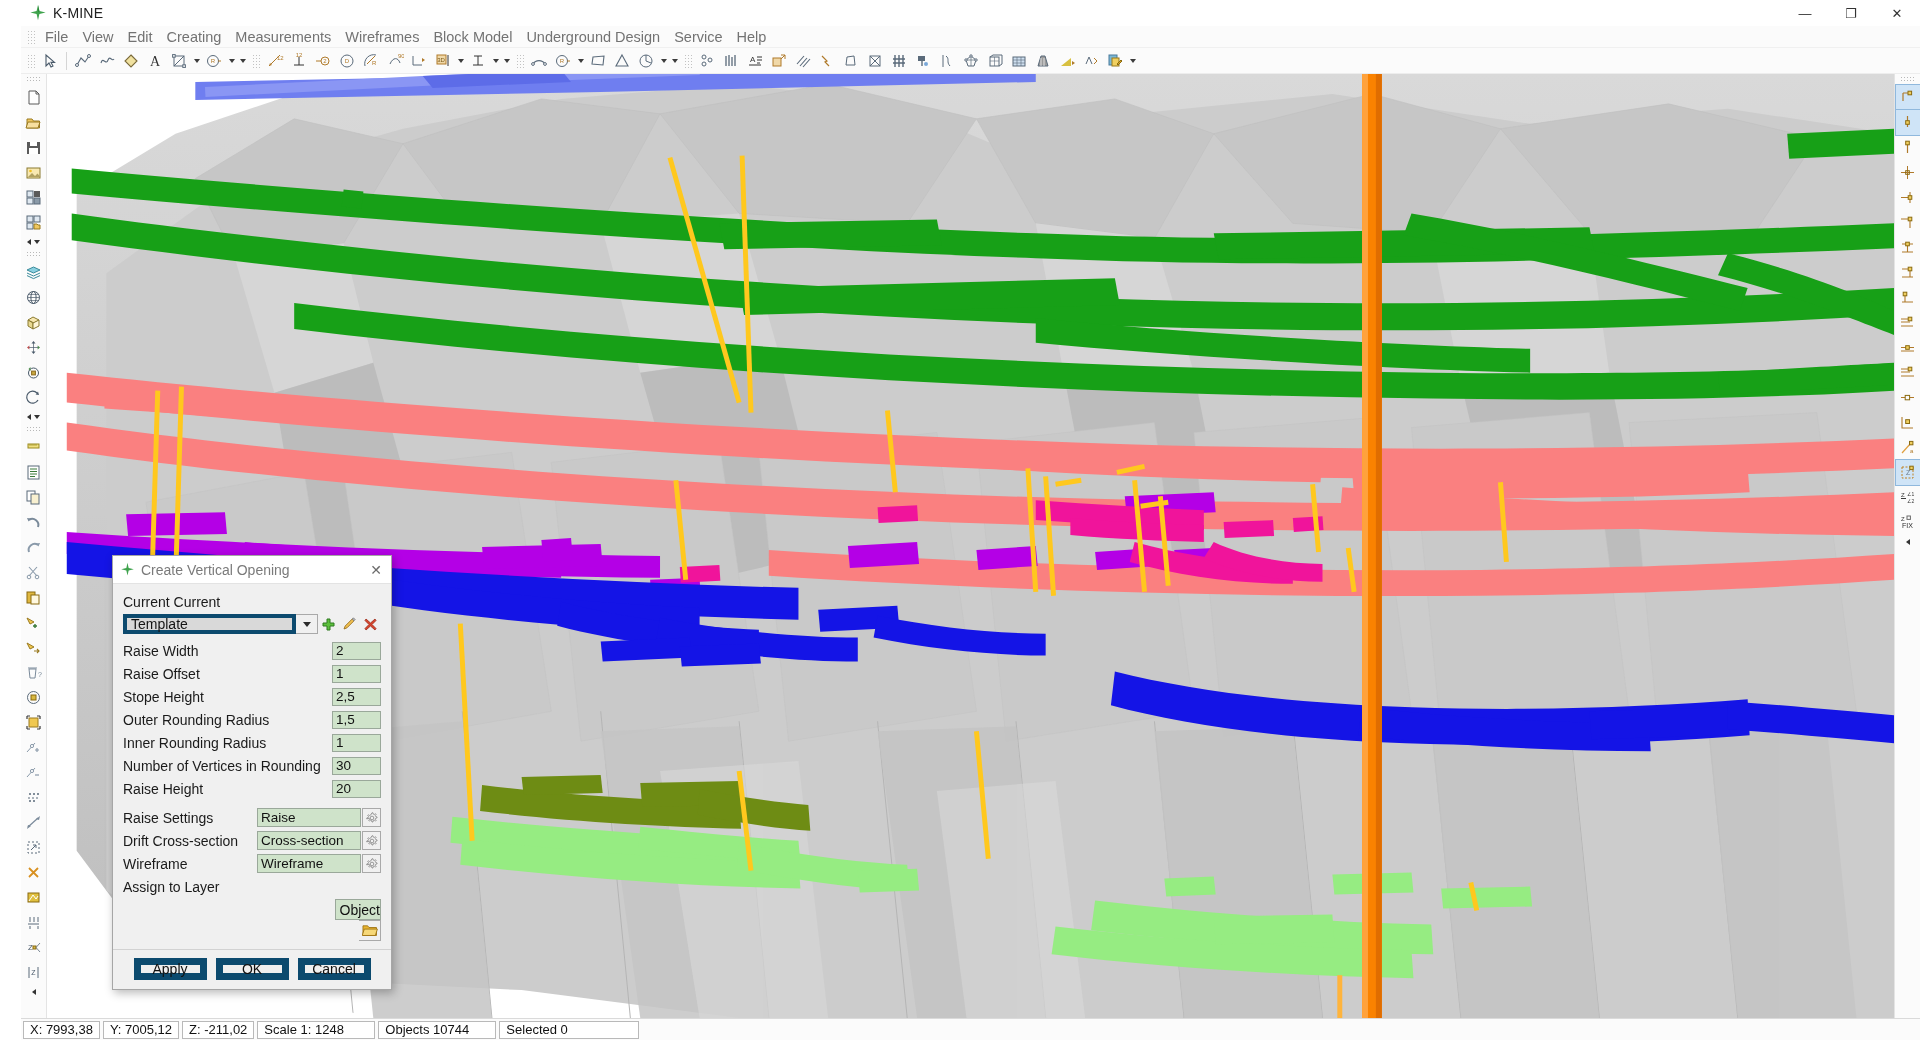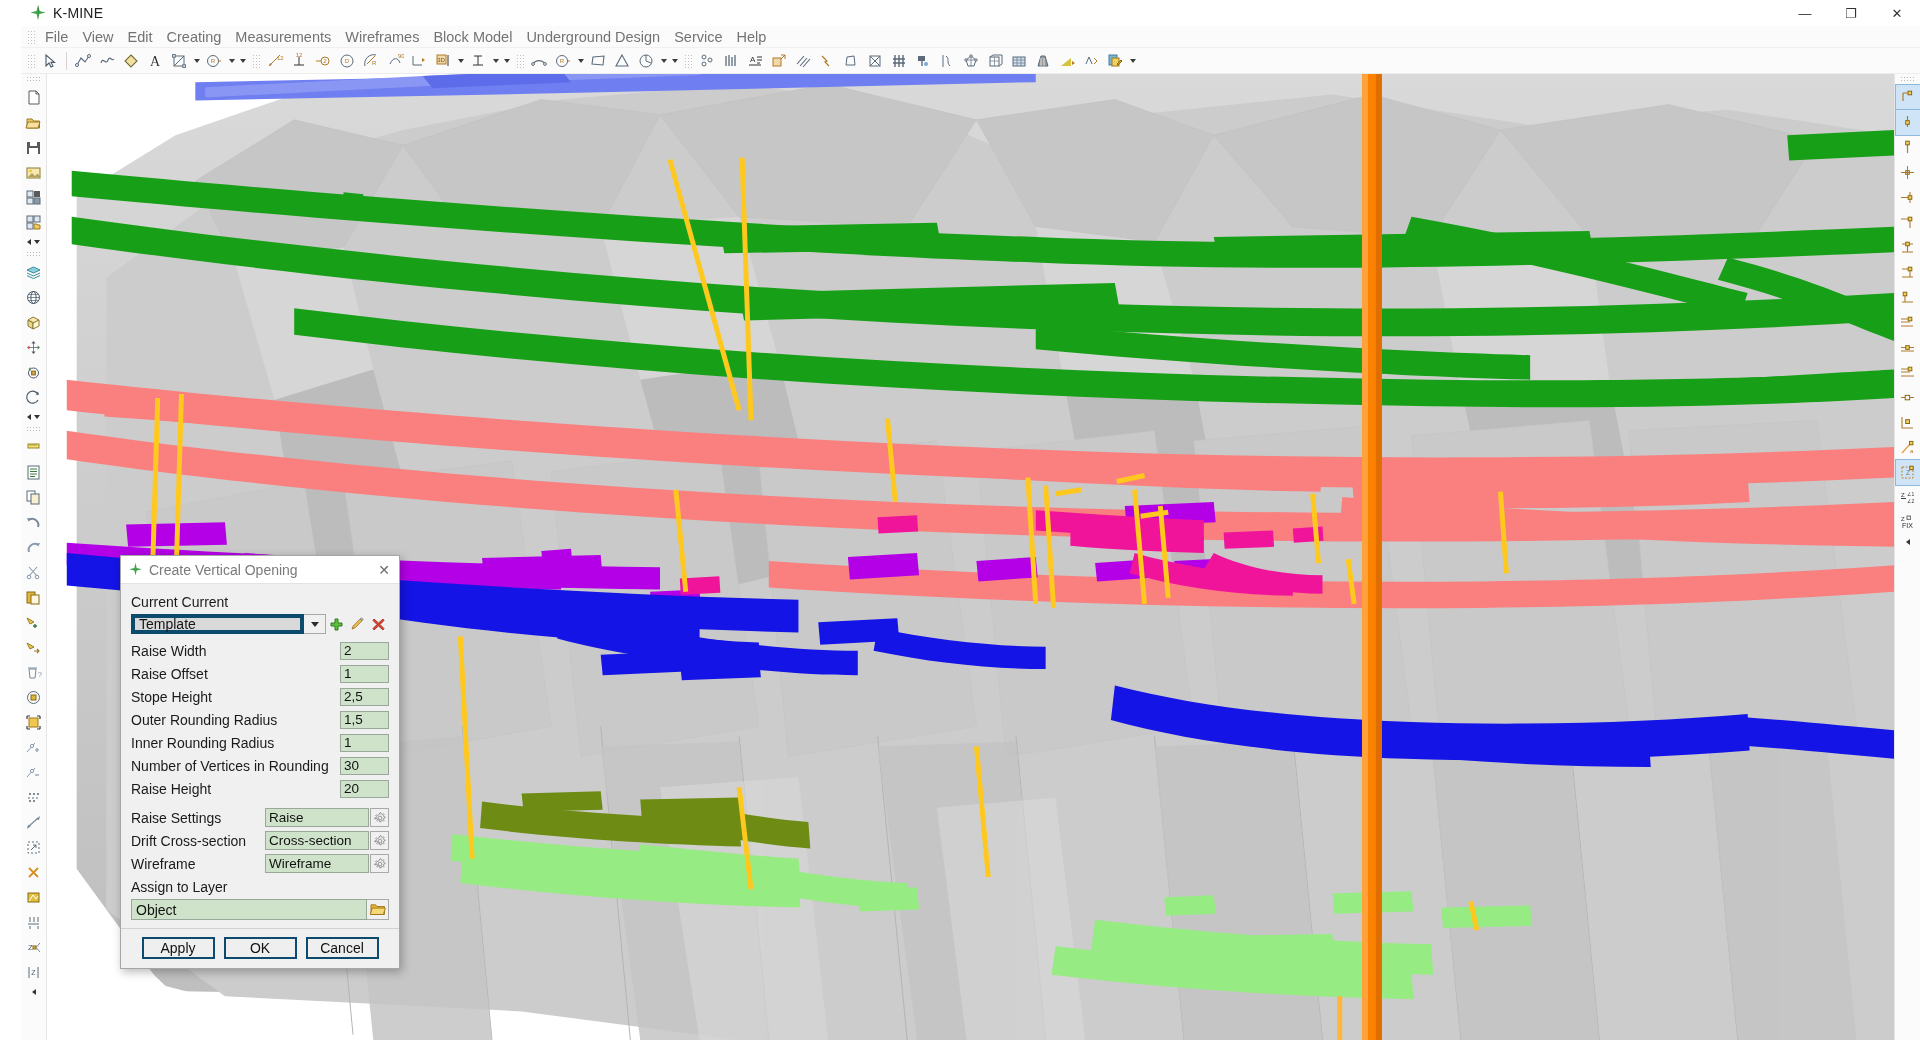--- a/index.html
+++ b/index.html
@@ -53,21 +53,21 @@
   .viewport{ flex:1 1 auto; position:relative; overflow:hidden; background:#ffffff; min-width:0;}
   .viewport svg{ position:absolute; inset:0; width:100%; height:100%; display:block;}
 
   
   .statusbar{ height:22px;display:flex;align-items:center;background:#fbfbfb;border-top:1px solid #dadada;flex:none;padding:0 2px;gap:3px;}
   .scell{ height:18px;border:1px solid #b9b9b9;background:#fff;display:flex;align-items:center;padding:0 6px;font-size:13px;color:#111;}
   .scell.w1{min-width:62px;} .scell.w2{min-width:64px;} .scell.w3{min-width:62px;}
   .scell.w4{min-width:118px;} .scell.w5{min-width:118px;} .scell.w6{min-width:140px;}
 
   
-  .dialog{ position:absolute; left:120px; top:555px; width:280px;
+  .dialog{ position:absolute; left:112px; top:555px; width:280px;
     background:#e5e5e5; border:1px solid #a6a6a6; box-shadow:2px 3px 9px rgba(0,0,0,.28);
     display:flex; flex-direction:column; z-index:40; }
   .dlg-title{ height:28px; background:#ffffff; display:flex; align-items:center; padding-left:7px;
     border-bottom:1px solid #e3e3e3;}
   .dlg-title .logo{ width:15px;height:15px;position:relative;margin-right:6px;}
   .dlg-title span.t{ font-size:14px;color:#7a7a7a;}
   .dlg-close{ margin-left:auto;width:30px;height:27px;display:flex;align-items:center;justify-content:center;color:#6b6b6b;font-size:14px;}
   .dlg-body{ padding:9px 10px 8px 10px; background:#f0f0f0;}
   .lbl{ font-size:14px;color:#1a1a1a;line-height:18px;}
   .grp-lbl{ margin-bottom:3px; }
@@ -78,27 +78,27 @@
     display:flex;align-items:center;justify-content:center;}
   .combo-arrow:after{content:"";border-left:4px solid transparent;border-right:4px solid transparent;border-top:5px solid #2b2b2b;}
   .ibtn{ width:21px;height:20px;display:flex;align-items:center;justify-content:center;}
   .frow{ display:flex;align-items:center;margin-bottom:4px; height:19px;}
   .frow .lbl{ flex:1 1 auto; }
   .num{ width:49px;height:18px;background:#cfe3ca;border:1px solid #9aa89a;font-size:13.5px;color:#111;
     display:flex;align-items:center;padding-left:3px;}
   .sel-wide{ width:104px;height:19px;background:#cfe3ca;border:1px solid #9aa89a;font-size:13.5px;color:#111;
     display:flex;align-items:center;padding-left:3px;}
   .gear{ width:19px;height:19px;border:1px solid #a9a9a9;background:#f0f0f0;display:flex;align-items:center;justify-content:center;margin-left:1px;}
-  .layer-row{ display:flex;align-items:flex-end;margin-top:2px;}
+  .layer-row{ display:flex;align-items:flex-end;margin-top:2px;flex-direction:column;}
   .layer-field{ flex:1 1 auto;height:21px;background:#cfe3ca;border:1px solid #9aa89a;font-size:14px;color:#111;
     display:flex;align-items:center;padding-left:4px;}
   .folder{ width:22px;height:21px;border:1px solid #a9a9a9;border-left:none;background:#f0f0f0;display:flex;align-items:center;justify-content:center;}
   .dlg-foot{ border-top:1px solid #d2d2d2; background:#f0f0f0; padding:8px 10px 9px 10px;
     display:flex; gap:9px; justify-content:center;}
-  .dbtn{ width:73px;height:22px;background:#efefef;border:2px solid #0c4a6e;font-size:14px;color:#111;
+  .dbtn{ width:73px;height:22px;background:#efefef;border:7px solid #0c4a6e;font-size:14px;color:#111;
     display:flex;align-items:center;justify-content:center;}
   .dlg-spacer{height:6px;}
 </style>
 </head>
 <body>
 
 <div class="app">
 
   <div class="titlebar">
     <span class="logo">
@@ -966,20 +966,28 @@
             <rect x="8" y="2" width="3.4" height="3.4" fill="none" stroke="#6a6a6a"></rect>
             <text x="8.5" y="14" font-size="7" text-anchor="middle" fill="#2a2a2a">FIX</text>
           </svg>
         </div>
       <div class="sarrow">
           <i></i>
         </div>
     </div>
   </div>
 
+  <div class="statusbar">
+    <div class="scell w1">X: 7993,38</div>
+    <div class="scell w2">Y: 7005,12</div>
+    <div class="scell w3">Z: -211,02</div>
+    <div class="scell w4">Scale 1: 1248</div>
+    <div class="scell w5">Objects 10744</div>
+    <div class="scell w6">Selected 0</div>
+  </div>
 </div>
 
 <div class="dialog">
   <div class="dlg-title">
     <span class="logo">
       <svg width="15" height="15" viewBox="0 0 18 18">
         <path d="M9 1 L10.4 7.1 L16.6 8.6 L10.4 10.1 L9 16.2 L7.6 10.1 L1.4 8.6 L7.6 7.1 Z" fill="#3fa34d"></path>
       </svg>
     </span>
     <span class="t">Create Vertical Opening</span>

